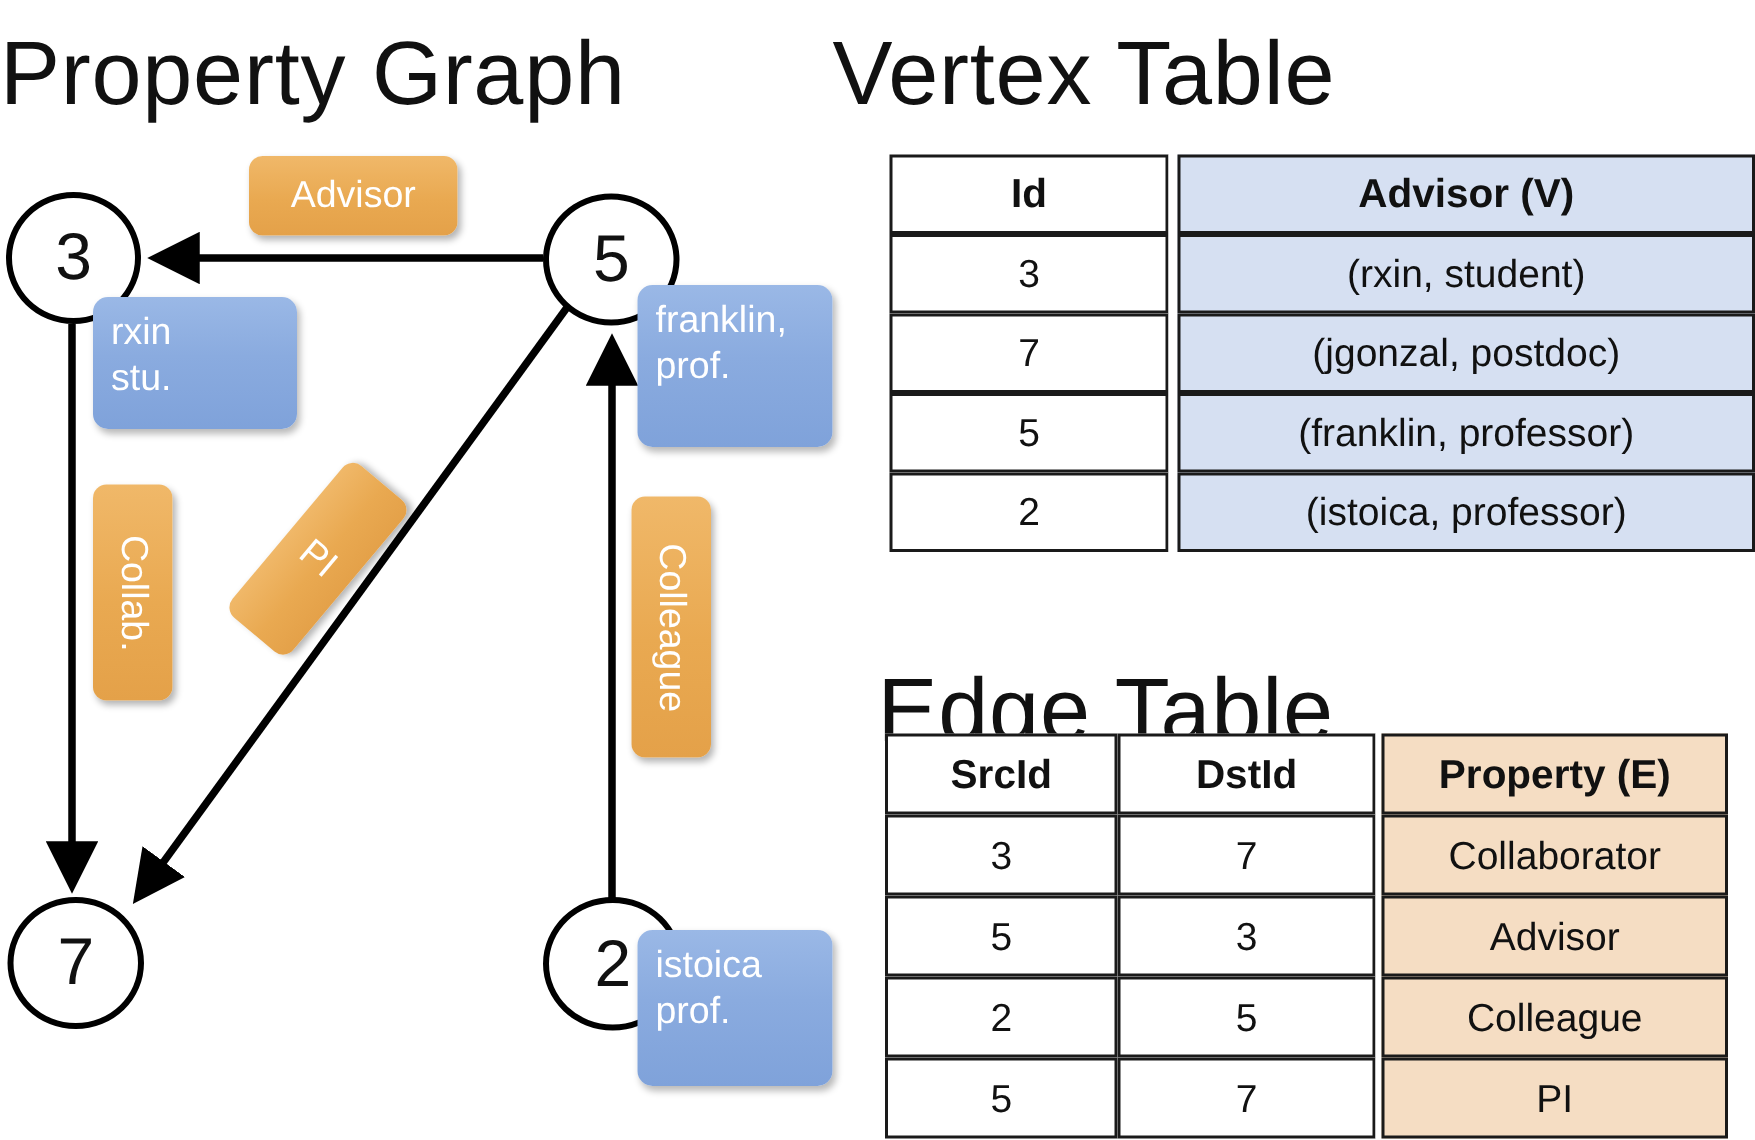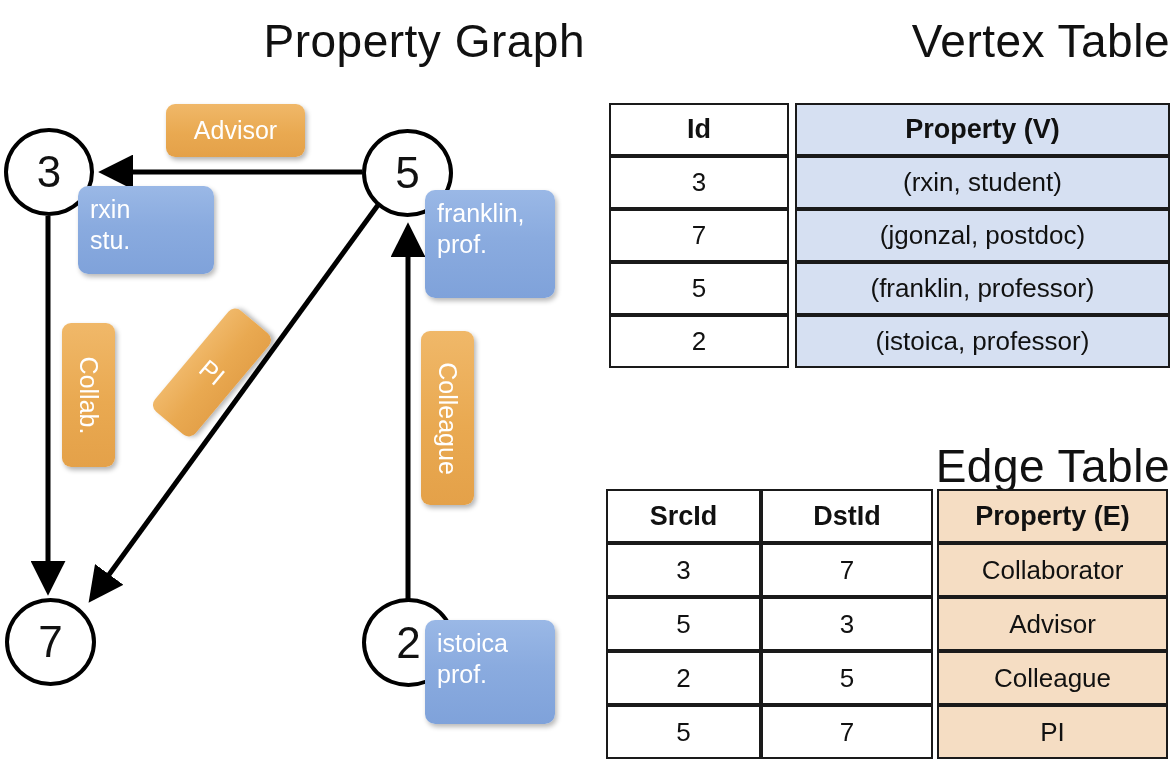--- a/index.html
+++ b/index.html
@@ -13,29 +13,29 @@
     height: 760px;
     position: relative;
     overflow: hidden;
     font-family: "Liberation Sans", sans-serif;
     color: #000000;
   }
 
   
   .title {
     position: absolute;
-    font-size: 46px;
+    font-size: 60px;
     font-weight: 400;
     letter-spacing: 0.5px;
     color: #111111;
     white-space: nowrap;
-    text-align: right;
+    text-align: left;
   }
   #title-property-graph { left: 0px;   top: 14px;  width: 585px; }
-  #title-vertex-table   { left: 585px; top: 14px;  width: 585px; }
+  #title-vertex-table   { left: 555px; top: 14px;  width: 585px; }
   #title-edge-table     { left: 585px; top: 405px; width: 585px; margin-top: 34px; }
 
   
   #graph-panel {
     position: absolute;
     left: 0; top: 0;
     width: 585px; height: 760px;
   }
   #graph-edges {
     position: absolute;
@@ -87,21 +87,20 @@
     white-space: nowrap;
   }
   .edge-label .rot90  { transform: rotate(90deg); }
   .edge-label.tilted  { transform: rotate(-50deg); }
 
   
   .tbl {
     position: absolute;
     border-collapse: separate;
     border-spacing: 0;
-    margin-left: 16px;
   }
   .tbl td, .tbl th {
     border: 2px solid #1a1a1a;
     text-align: center;
     font-weight: 400;
     font-size: 26px;
     color: #111111;
     padding: 4px 6px;
     background: #ffffff;
     box-sizing: border-box;
@@ -154,21 +153,21 @@
   <div class="vnode" id="node-5" style="left:362px; top:129px; width:91px; height:88px;">
     <span>5</span>
   </div>
   <div class="vnode" id="node-7" style="left:5px;   top:598px; width:91px; height:88px;">
     <span>7</span>
   </div>
   <div class="vnode" id="node-2" style="left:362px; top:598px; width:93px; height:89px;">
     <span>2</span>
   </div>
 
-  <div class="prop-box" style="left:62px; top:186px; width:136px; height:88px;margin-left:16px;">
+  <div class="prop-box" style="left:62px; top:198px; width:136px; height:88px;">
     <span>rxin</span>
     <span>stu.</span>
   </div>
 
   <div class="prop-box" style="left:425px; top:190px; width:130px; height:108px;">
     <span>franklin,</span>
     <span>prof.</span>
   </div>
 
 
@@ -192,21 +191,21 @@
   <div class="edge-label" style="left:421px; top:331px; width:53px; height:174px;">
     <span class="rot90">Colleague</span>
   </div>
 </div>
 
 <table class="tbl" id="vertex-table">
   <thead>
     <tr>
       <th class="c-id">Id</th>
       <td class="gapcol"></td>
-      <th class="c-prop">Property (V)</th>
+      <th class="c-prop">Advisor (V)</th>
     </tr>
   </thead>
   <tbody>
     <tr>
       <td class="c-id">3</td>
       <td class="gapcol"></td>
       <td class="c-prop">(rxin, student)</td>
     </tr>
     <tr>
       <td class="c-id">7</td>

